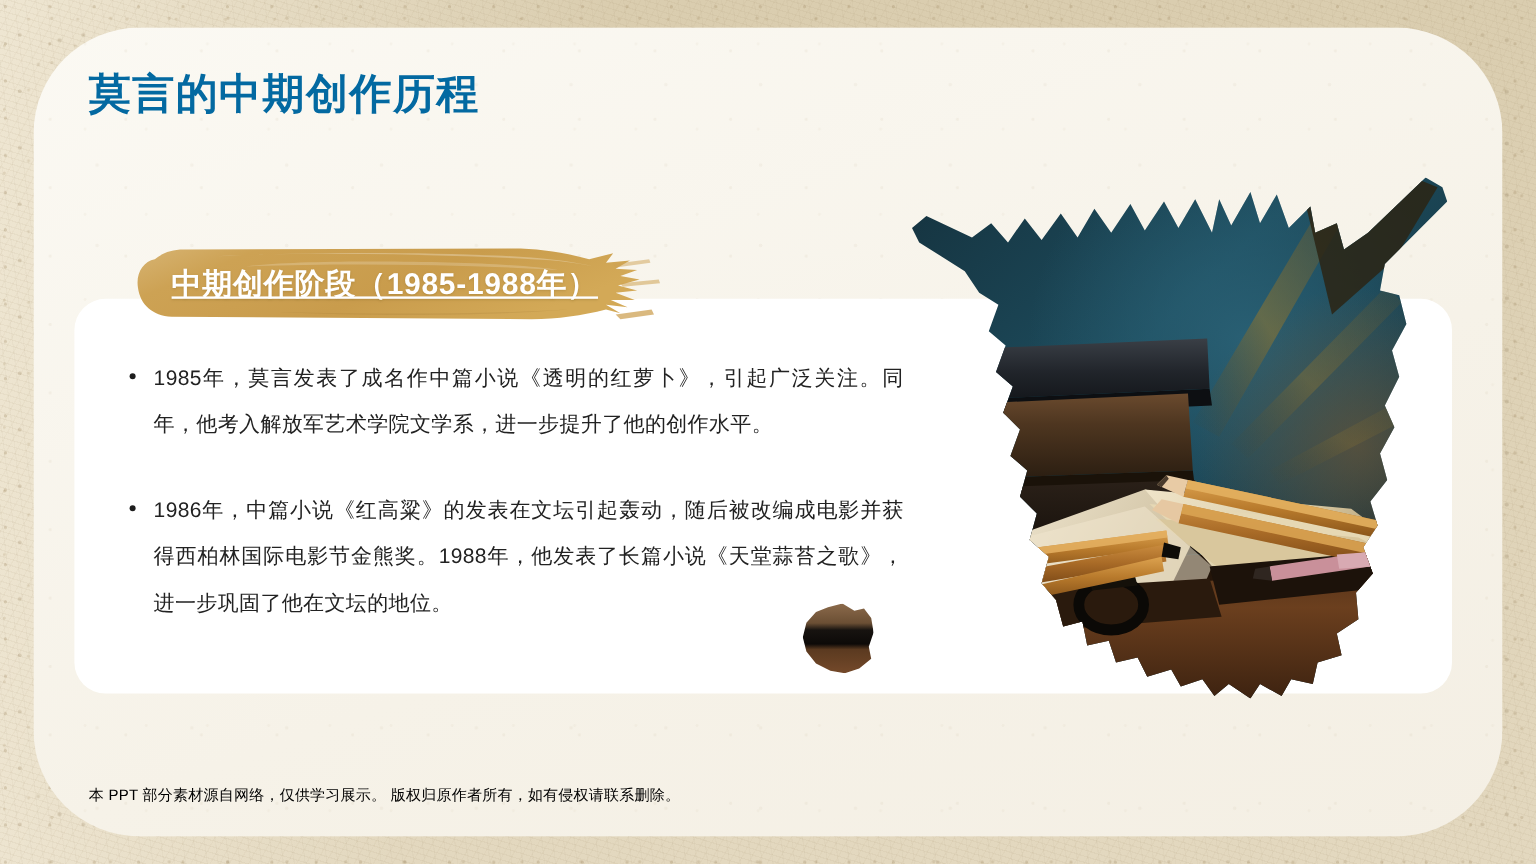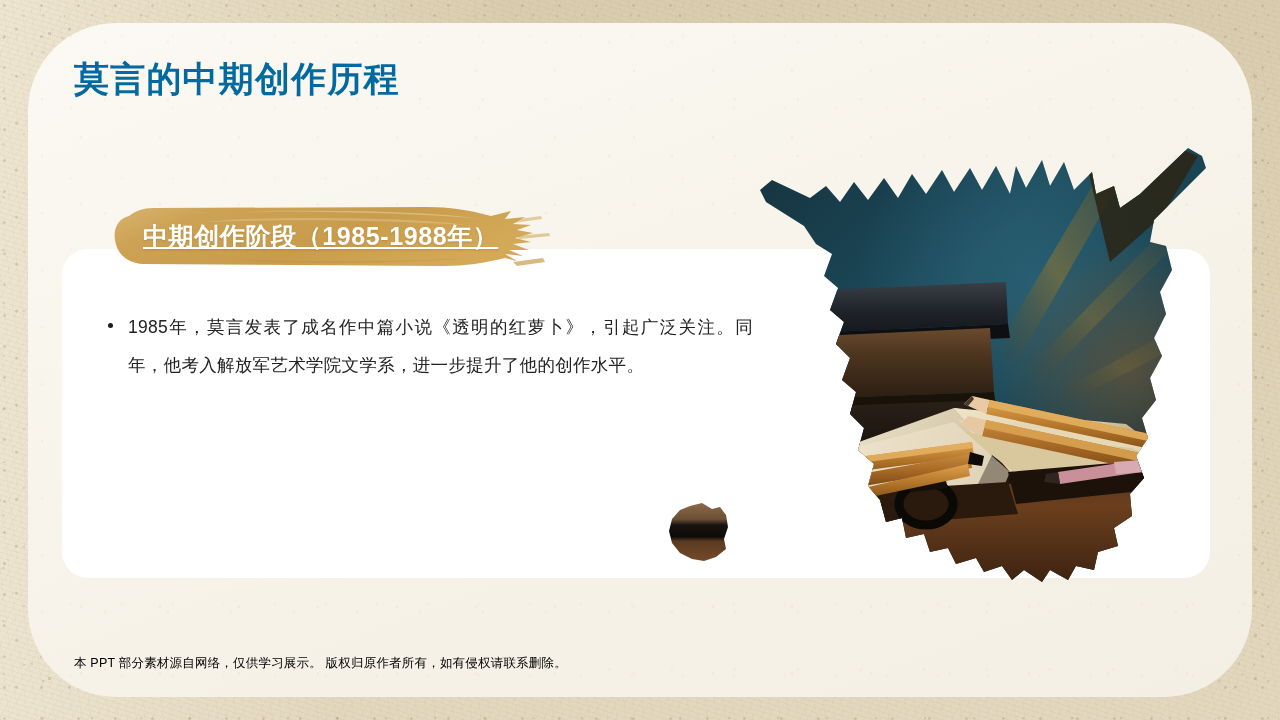--- a/index.html
+++ b/index.html
@@ -113,21 +113,21 @@
     letter-spacing: .6px;
     white-space: nowrap;
     text-shadow: 0 1px 2px rgba(120,88,30,.28);
     text-decoration: underline;
   }
 
   
   .bullet-list {
     position: absolute;
     left: 108px;
-    top: 308px;
+    top: 296px;
     width: 645px;
   }
   .bullet-item {
     display: flex;
     align-items: flex-start;
     margin-bottom: 34px;
   }
   .bullet-item:last-child { margin-bottom: 0; }
   .bullet-dot {
     flex: 0 0 auto;
@@ -390,17 +390,21 @@
       <path d="M398,20 L428,16 L429,19 L400,23 Z" fill="#cda254" opacity="0.5"></path>
     </svg>
     <div class="badge-label">中期创作阶段（1985-1988年）</div>
   </div>
 
   <div class="bullet-list">
     <div class="bullet-item">
       <span class="bullet-dot"></span>
       <span class="bullet-text">1985年，莫言发表了成名作中篇小说《透明的红萝卜》，引起广泛关注。同年，他考入解放军艺术学院文学系，进一步提升了他的创作水平。</span>
     </div>
+    <div class="bullet-item">
+      <span class="bullet-dot"></span>
+      <span class="bullet-text">1986年，中篇小说《红高粱》的发表在文坛引起轰动，随后被改编成电影并获得西柏林国际电影节金熊奖。1988年，他发表了长篇小说《天堂蒜苔之歌》，进一步巩固了他在文坛的地位。</span>
+    </div>
   </div>
 
   <div class="footer-note">本 PPT 部分素材源自网络，仅供学习展示。 版权归原作者所有，如有侵权请联系删除。</div>
 
 </div>
 
 </body></html>

